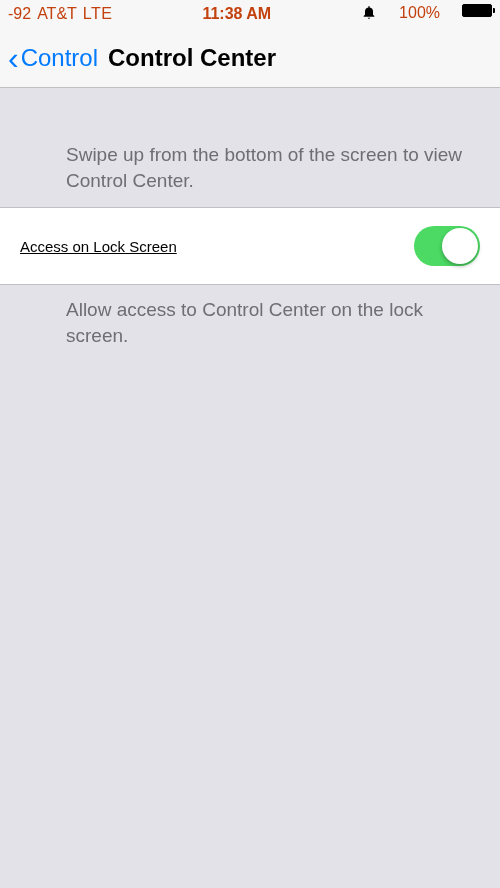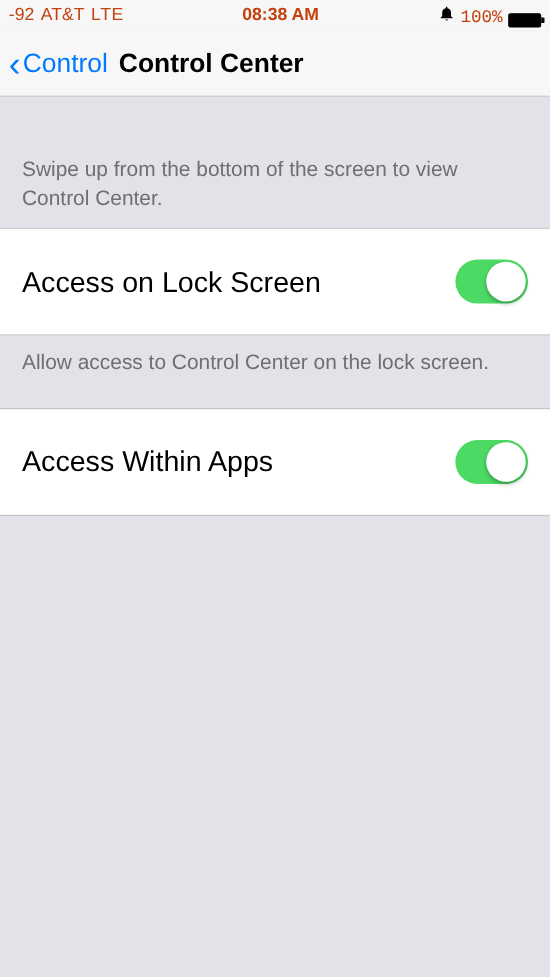--- a/index.html
+++ b/index.html
@@ -14,21 +14,21 @@
       height: 28px;
       background: #f7f7f8;
       display: flex;
       align-items: center;
       justify-content: space-between;
       padding: 0 8px;
       font-size: 16px;
       color: #c2410c;
     }
     .status-left { display: flex; align-items: center; gap: 6px; }
-    .status-right { display: flex; align-items: flex-end; gap: 5px; font-family: Liberation Mono, monospace; }
+    .status-right { display: flex; align-items: flex-start; gap: 22px; }
     .status-center { font-weight: 600; }
     .battery-icon {
       display: inline-block;
       width: 30px;
       height: 13px;
       border: 1.5px solid #000;
       border-radius: 2px;
       position: relative;
       background: #000;
     }
@@ -71,39 +71,41 @@
       text-align: right;
     }
     .content {
       background: #e3e2e9;
     }
     .section-header, .section-footer {
       padding: 14px 20px;
       color: #6e6e73;
       font-size: 19px;
       line-height: 1.35;
+      margin-left: 46px;
     }
     .section-header {
       padding-top: 54px;
       padding-bottom: 14px;
     }
     .section-footer {
       padding-top: 12px;
       padding-bottom: 28px;
     }
     .cell {
       background: #fff;
       border-top: 1px solid #c0c0c4;
       border-bottom: 1px solid #c0c0c4;
-      padding: 28px 20px;
+      padding: 18px 20px;
       display: flex;
       align-items: center;
       justify-content: space-between;
-      font-size: 26px;
+      font-size: 15px;
       color: #000;
+      text-decoration: underline;
     }
     .toggle {
       width: 66px;
       height: 40px;
       border-radius: 20px;
       background: #4cd964;
       position: relative;
       cursor: pointer;
     }
     .toggle-knob {
@@ -120,21 +122,21 @@
   </style>
 </head>
 <body>
 
 <div class="status-bar">
   <div class="status-left">
     <span>-92</span>
     <span>AT&amp;T</span>
     <span class="network-type">LTE</span>
   </div>
-  <div class="status-center">08:38 AM</div>
+  <div class="status-center">11:38 AM</div>
   <div class="status-right">
     <span>
       <svg width="16" height="16" viewBox="0 0 24 24" fill="#000">
           <path d="M12 22a2 2 0 0 0 1.95-1.56H10.05A2 2 0 0 0 12 22zm6-6V11a6 6 0 0 0-5-5.91V4a1 1 0 1 0-2 0v1.09A6 6 0 0 0 6 11v5l-2 2v1h16v-1z"></path>
         </svg>
     </span>
     <span>100%</span>
     <span class="battery-icon"></span>
   </div>
 </div>
@@ -152,20 +154,14 @@
   <div class="section-header">Swipe up from the bottom of the screen to view Control Center.</div>
 
   <div class="cell">
     <span>Access on Lock Screen</span>
     <div class="toggle">
       <div class="toggle-knob"></div>
     </div>
   </div>
   <div class="section-footer">Allow access to Control Center on the lock screen.</div>
 
-  <div class="cell">
-    <span>Access Within Apps</span>
-    <div class="toggle">
-      <div class="toggle-knob"></div>
-    </div>
-  </div>
 
 </div>
 
 </body></html>

